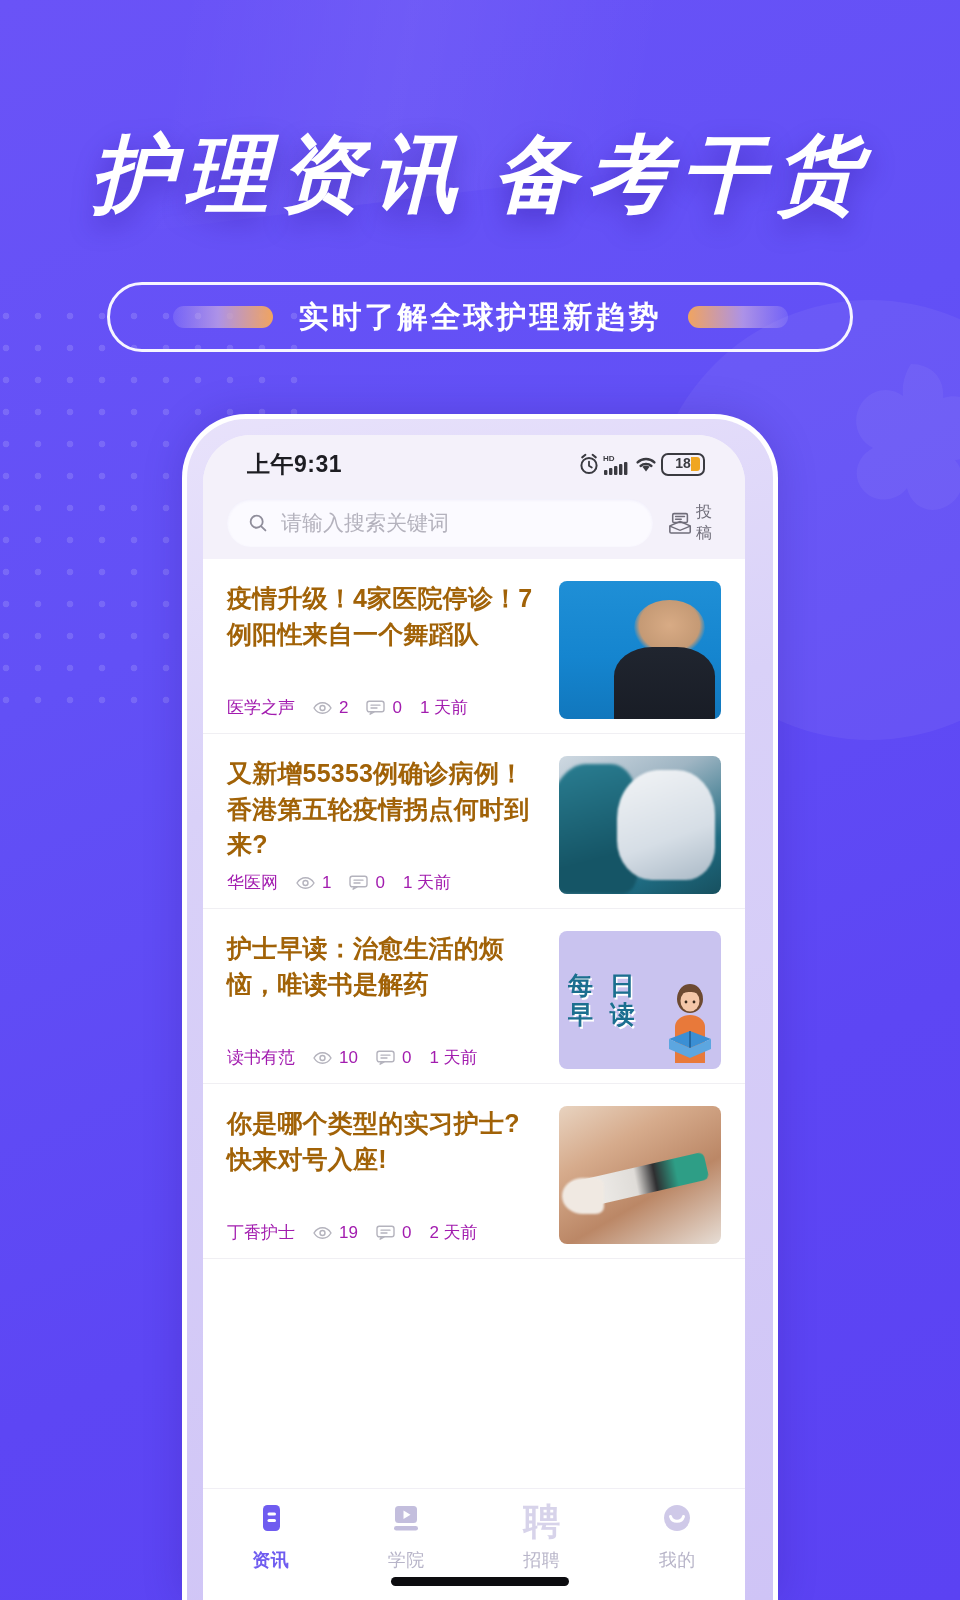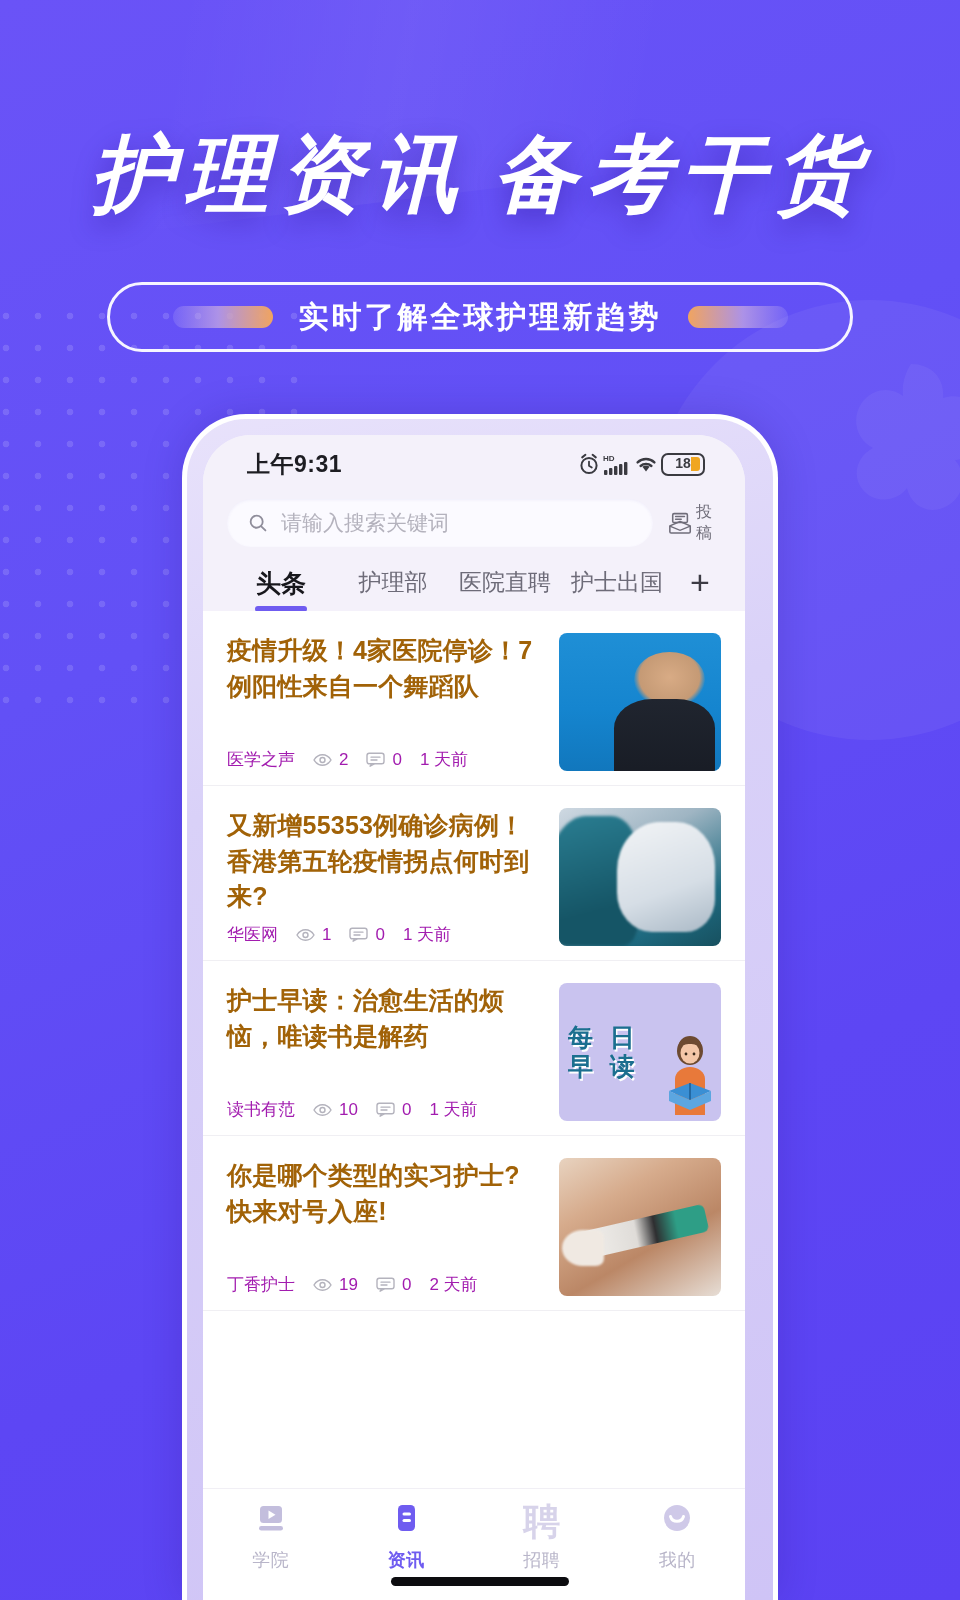--- a/index.html
+++ b/index.html
@@ -318,36 +318,20 @@
         <svg width="32" height="30" viewBox="0 0 32 30">
           <rect x="7" y="3.5" width="18" height="11" rx="1.6" fill="none" stroke="#6f6d79" stroke-width="1.9"></rect>
           <path d="M10.5 7h11M10.5 10.4h7" stroke="#6f6d79" stroke-width="1.7" stroke-linecap="round"></path>
           <path d="M3.5 18.5L16 13.2l12.5 5.3v7.2a1.6 1.6 0 0 1-1.6 1.6H5.1a1.6 1.6 0 0 1-1.6-1.6z" fill="none" stroke="#6f6d79" stroke-width="1.9" stroke-linejoin="round"></path>
           <path d="M3.5 18.7L16 24l12.5-5.3" fill="none" stroke="#6f6d79" stroke-width="1.7"></path>
         </svg>
         <span class="lbl">投稿</span>
       </div>
     </div>
 
-    <div class="tabs">
-      <div class="tab active">
-        <span>头条</span>
-        <span class="underline"></span>
-      </div>
-      <div class="tab">
-        <span>护理部</span>
-      </div>
-      <div class="tab">
-        <span>医院直聘</span>
-      </div>
-      <div class="tab">
-        <span>护士出国</span>
-      </div>
-      <div class="tab add">+</div>
-    </div>
 
     <div class="news-list">
 
       <div class="news-item">
         <div class="news-text">
           <div class="news-title">疫情升级！4家医院停诊！7例阳性来自一个舞蹈队</div>
           <div class="news-meta">
             <span>医学之声</span>
             <span class="m">
               <svg width="19" height="14" viewBox="0 0 19 14">
@@ -461,42 +445,42 @@
             </span>
             <span>2 天前</span>
           </div>
         </div>
         <div class="news-thumb thumb-4"></div>
       </div>
 
     </div>
 
     <div class="bottom-nav">
+      <div class="nav-item active">
+        <span class="nav-ico">
+          <svg width="36" height="34" viewBox="0 0 36 34">
+            <rect x="10" y="1" width="17" height="26" rx="4.5" fill="#6f5cf0"></rect>
+            <rect x="14.5" y="8.5" width="8.5" height="3" rx="1.5" fill="#ffffff"></rect>
+            <rect x="14.5" y="15" width="8.5" height="3" rx="1.5" fill="#ffffff"></rect>
+          </svg>
+        </span>
+        <span class="nav-lbl">资讯</span>
+      </div>
+
       <div class="nav-item">
         <span class="nav-ico">
           <svg width="36" height="34" viewBox="0 0 36 34">
             <rect x="7" y="2" width="22" height="17" rx="3.5" fill="#c3bedd"></rect>
             <path d="M15.5 6.5l7 4.2-7 4.2z" fill="#ffffff"></path>
             <rect x="6" y="22" width="24" height="4.6" rx="2.3" fill="#c3bedd"></rect>
           </svg>
         </span>
         <span class="nav-lbl">学院</span>
       </div>
 
-      <div class="nav-item active">
-        <span class="nav-ico">
-          <svg width="36" height="34" viewBox="0 0 36 34">
-            <rect x="10" y="1" width="17" height="26" rx="4.5" fill="#6f5cf0"></rect>
-            <rect x="14.5" y="8.5" width="8.5" height="3" rx="1.5" fill="#ffffff"></rect>
-            <rect x="14.5" y="15" width="8.5" height="3" rx="1.5" fill="#ffffff"></rect>
-          </svg>
-        </span>
-        <span class="nav-lbl">资讯</span>
-      </div>
-
 
       <div class="nav-item">
         <span class="nav-ico">
           <span class="pin-char">聘</span>
         </span>
         <span class="nav-lbl">招聘</span>
       </div>
 
       <div class="nav-item">
         <span class="nav-ico">

